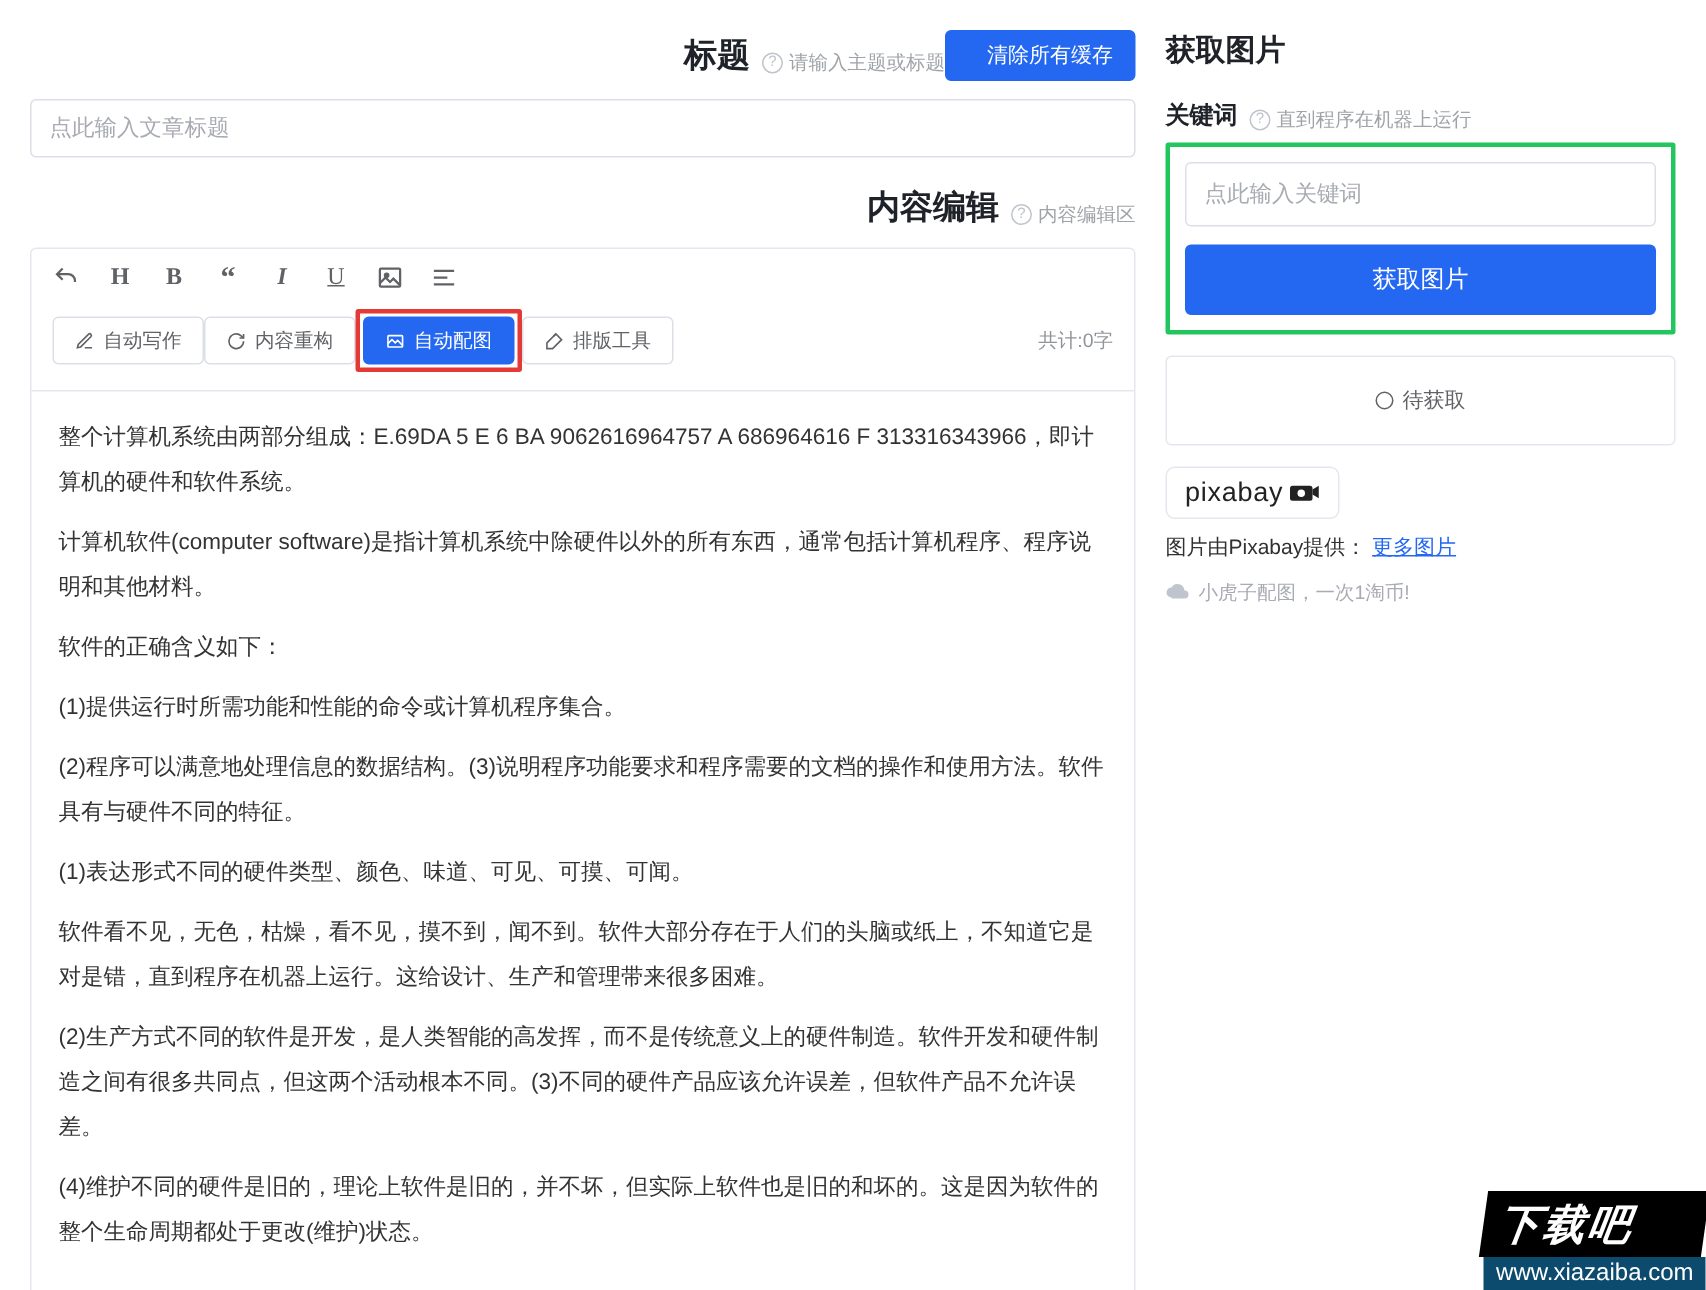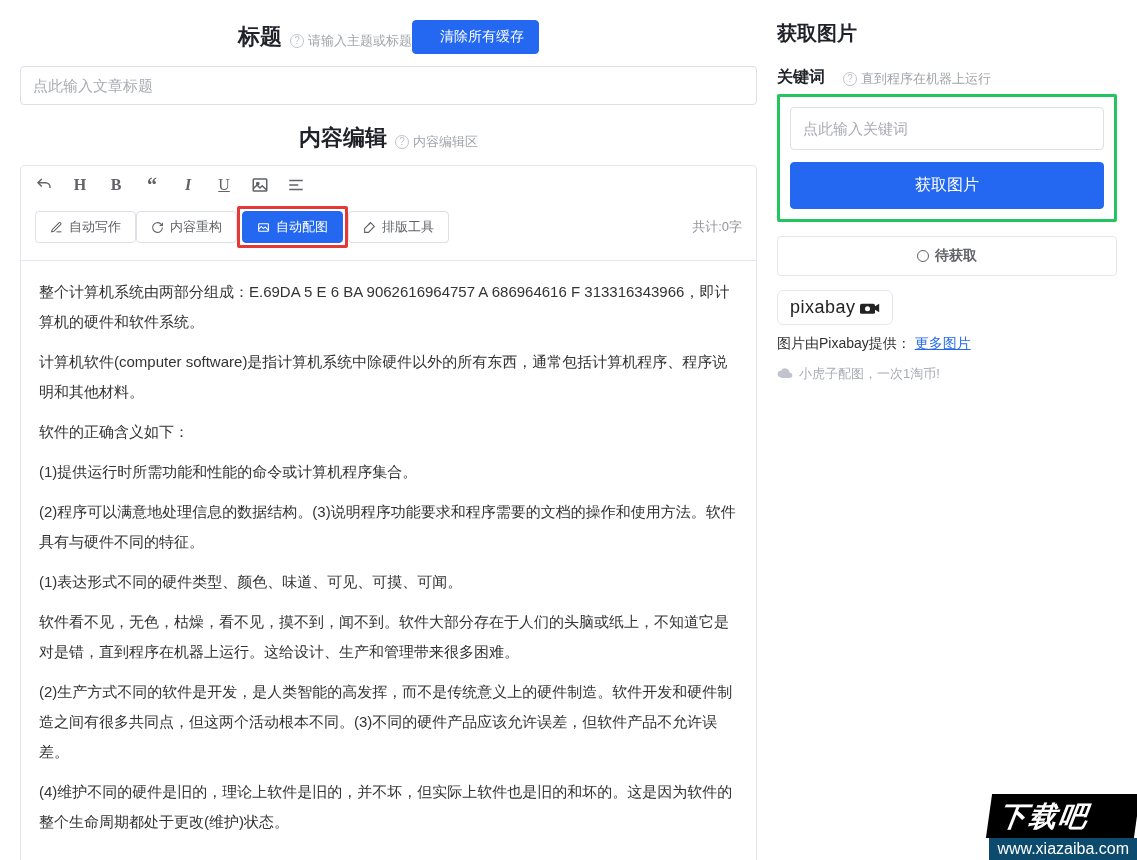--- a/index.html
+++ b/index.html
@@ -1,21 +1,21 @@
 <!DOCTYPE html>
 <html><head>
 <meta charset="utf-8">
 <style>
 * { box-sizing: border-box; margin: 0; padding: 0; }
 body { font-family: "Microsoft YaHei", "PingFang SC", Arial, sans-serif; background: #fff; color: #333; font-size: 14px; width: 1137px; }
 .container { display: flex; gap: 20px; padding: 20px 20px 0 20px; }
 .left { flex: 1; min-width: 0; }
 .right { width: 340px; }
 
-.section-header { display: flex; align-items: center; justify-content: center; margin-bottom: 12px; }
+.section-header { display: flex; align-items: center; justify-content: flex-end; margin-bottom: 12px; }
 .section-title-wrap { display: flex; align-items: baseline; gap: 8px; }
 .section-title { font-size: 22px; font-weight: 700; color: #1f2329; }
 .hint { color: #a0a4a8; font-size: 13px; display: inline-flex; align-items: center; gap: 4px; }
 .hint .qicon { display: inline-flex; width: 14px; height: 14px; border: 1px solid #c0c4cc; border-radius: 50%; font-size: 10px; align-items: center; justify-content: center; color: #c0c4cc; }
 
 .btn { display: inline-flex; align-items: center; gap: 6px; padding: 7px 14px; border-radius: 4px; font-size: 14px; cursor: pointer; border: 1px solid transparent; background: #fff; }
 .btn-primary { background: #2468f2; color: #fff; border-color: #2468f2; padding-left: 27px; }
 .btn-default { background: #fff; border: 1px solid #dcdfe6; color: #606266; }
 .btn-toolbar { padding: 6px 14px; font-size: 13px; }
 
@@ -29,27 +29,27 @@
 .action-row { display: flex; align-items: center; margin-bottom: 12px; }
 .action-row .spacer { flex: 1; }
 .count { color: #909399; font-size: 13px; }
 
 .editor-content { padding: 16px 18px; font-size: 15px; line-height: 2; color: #333; min-height: 500px; }
 .editor-content p { margin-bottom: 10px; }
 
 .highlight-red { border: 3px solid #e53935; border-radius: 2px; padding: 2px; }
 
 .right .section-title { font-size: 20px; }
-.kw-label-row { display: flex; align-items: baseline; gap: 18px; margin: 20px 0 6px; }
+.kw-label-row { display: flex; align-items: baseline; gap: 8px; margin: 20px 0 6px; }
 .kw-label { font-size: 16px; font-weight: 700; color: #1f2329; }
 .img-box { border: 3px solid #22c55e; padding: 10px; border-radius: 2px; margin-bottom: 14px; }
 .img-box .text-input { margin-bottom: 12px; font-size: 15px; padding: 12px; }
 .btn-block { width: 100%; justify-content: center; padding: 12px; font-size: 16px; }
 
-.pending-box { border: 1px solid #e4e7ed; border-radius: 4px; padding: 10px; text-align: center; color: #606266; margin-bottom: 14px; display: flex; align-items: center; justify-content: center; gap: 6px; font-weight: bold; }
+.pending-box { border: 1px solid #e4e7ed; border-radius: 4px; padding: 20px; text-align: center; color: #606266; margin-bottom: 14px; display: flex; align-items: center; justify-content: center; gap: 6px; }
 .pending-box .circ { width: 12px; height: 12px; border: 1.5px solid #606266; border-radius: 50%; display: inline-block; }
 
 .pixabay-logo { border: 1px solid #e4e7ed; border-radius: 6px; padding: 6px 12px; display: inline-flex; align-items: center; gap: 4px; font-size: 18px; color: #222; font-weight: 400; letter-spacing: 0.5px; margin-bottom: 10px; }
 .pixabay-logo .cam { font-size: 16px; }
 
 .attrib { font-size: 14px; color: #303133; margin-bottom: 12px; }
 .attrib a { color: #2468f2; text-decoration: underline; }
 
 .tip { color: #a8abb2; font-size: 13px; display: flex; align-items: center; gap: 6px; }
 .tip .cloud { font-size: 14px; }

